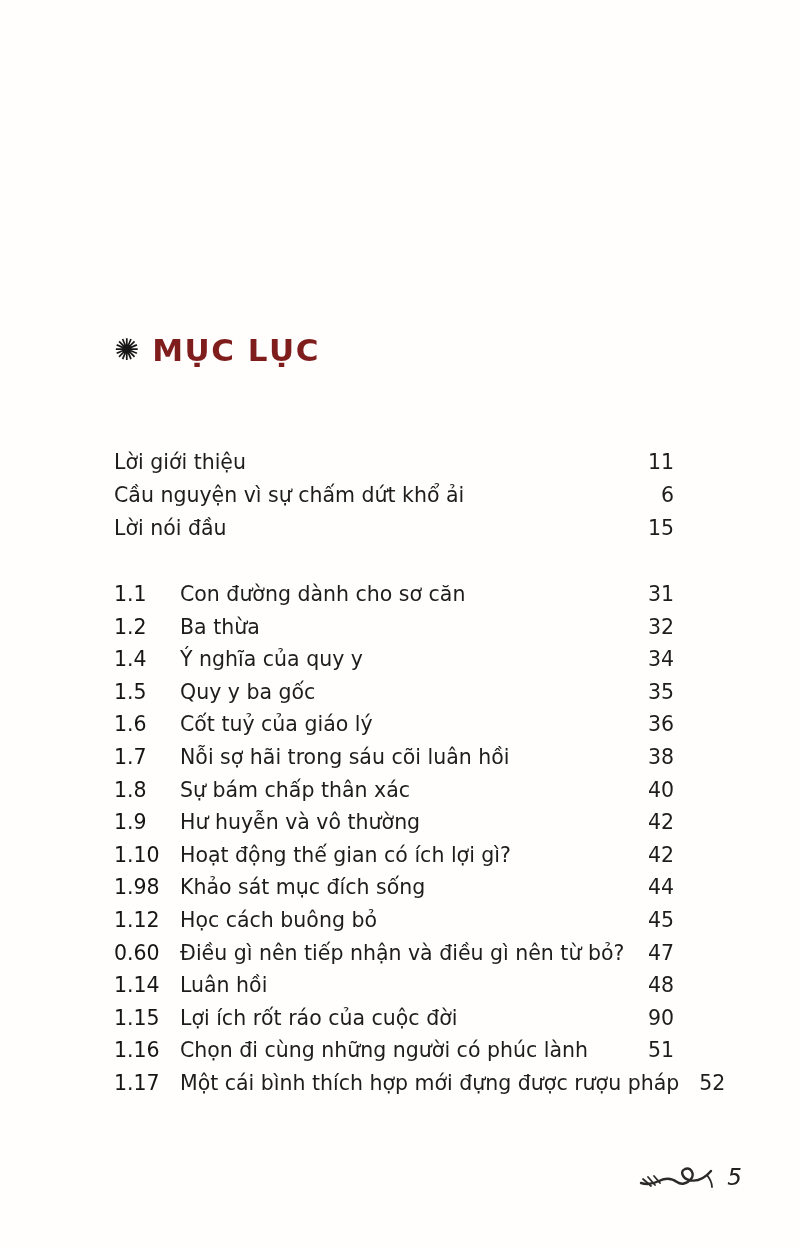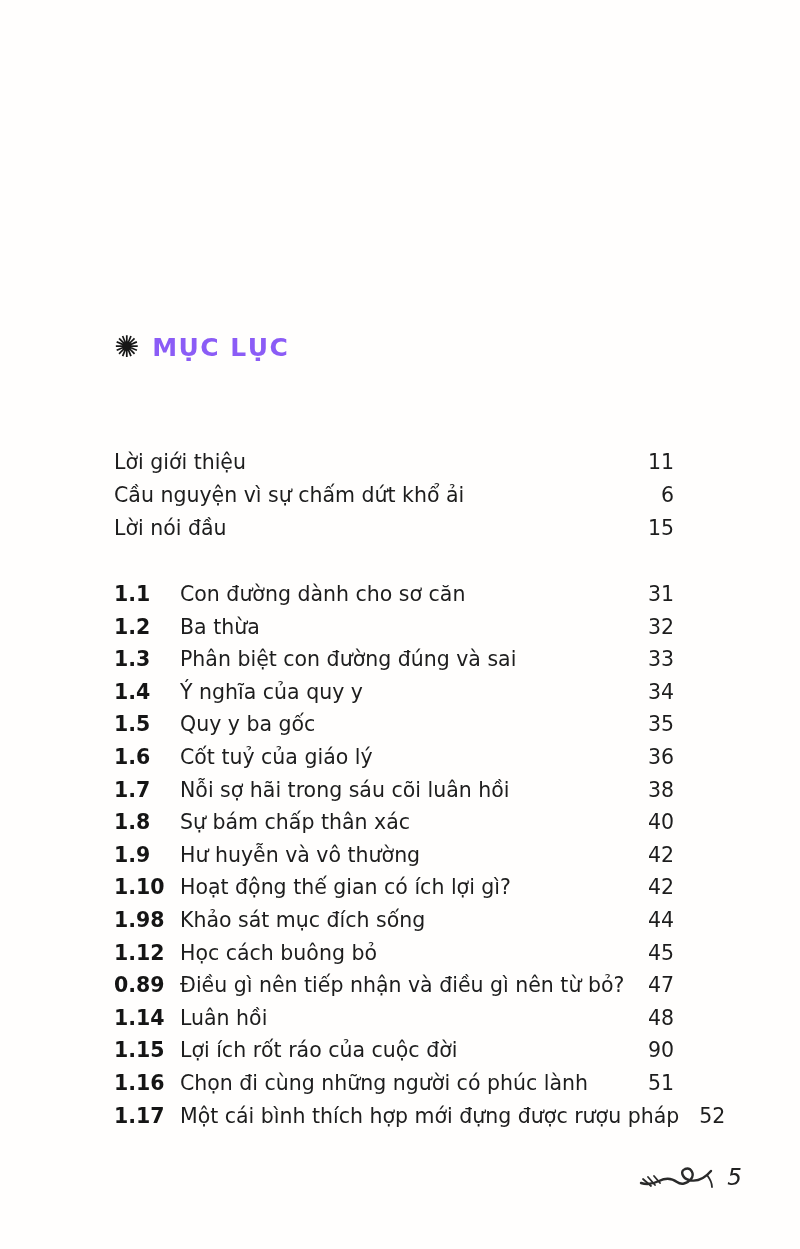--- a/index.html
+++ b/index.html
@@ -21,44 +21,44 @@
     display: flex;
     align-items: center;
     gap: 13px;
   }
   .toc-header .ornament {
     font-size: 30px;
     line-height: 1;
     color: #161616;
   }
   .toc-header .title {
-    font-size: 25px;
+    font-size: 31px;
     font-weight: bold;
     letter-spacing: 1.5px;
-    color: #8b5cf6;
+    color: #7f1d1d;
   }
 
   .lists {
     position: absolute;
     left: 114px;
     top: 446px;
     width: 560px;
   }
   .toc-row {
     display: flex;
     align-items: baseline;
     height: 33px;
     font-size: 20.5px;
     line-height: 33px;
     color: #1d1d1d;
   }
   .toc-num {
     flex: none;
     width: 66px;
-    font-weight: bold;
+    font-weight: normal;
     color: #151515;
   }
   .toc-title { flex: 1 1 auto; white-space: nowrap; }
   .toc-page {
     flex: none;
     width: 46px;
     text-align: right;
     color: #1d1d1d;
   }
   .chapters { margin-top: 33px; }
@@ -118,25 +118,20 @@
           <span class="toc-title">Con đường dành cho sơ căn</span>
           <span class="toc-page">31</span>
         </div>
 
         <div class="toc-row">
           <span class="toc-num">1.2</span>
           <span class="toc-title">Ba thừa</span>
           <span class="toc-page">32</span>
         </div>
 
-        <div class="toc-row">
-          <span class="toc-num">1.3</span>
-          <span class="toc-title">Phân biệt con đường đúng và sai</span>
-          <span class="toc-page">33</span>
-        </div>
 
         <div class="toc-row">
           <span class="toc-num">1.4</span>
           <span class="toc-title">Ý nghĩa của quy y</span>
           <span class="toc-page">34</span>
         </div>
 
         <div class="toc-row">
           <span class="toc-num">1.5</span>
           <span class="toc-title">Quy y ba gốc</span>
@@ -179,21 +174,21 @@
           <span class="toc-page">44</span>
         </div>
 
         <div class="toc-row">
           <span class="toc-num">1.12</span>
           <span class="toc-title">Học cách buông bỏ</span>
           <span class="toc-page">45</span>
         </div>
 
         <div class="toc-row">
-          <span class="toc-num">0.89</span>
+          <span class="toc-num">0.60</span>
           <span class="toc-title">Điều gì nên tiếp nhận và điều gì nên từ bỏ?</span>
           <span class="toc-page">47</span>
         </div>
 
         <div class="toc-row">
           <span class="toc-num">1.14</span>
           <span class="toc-title">Luân hồi</span>
           <span class="toc-page">48</span>
         </div>
 

